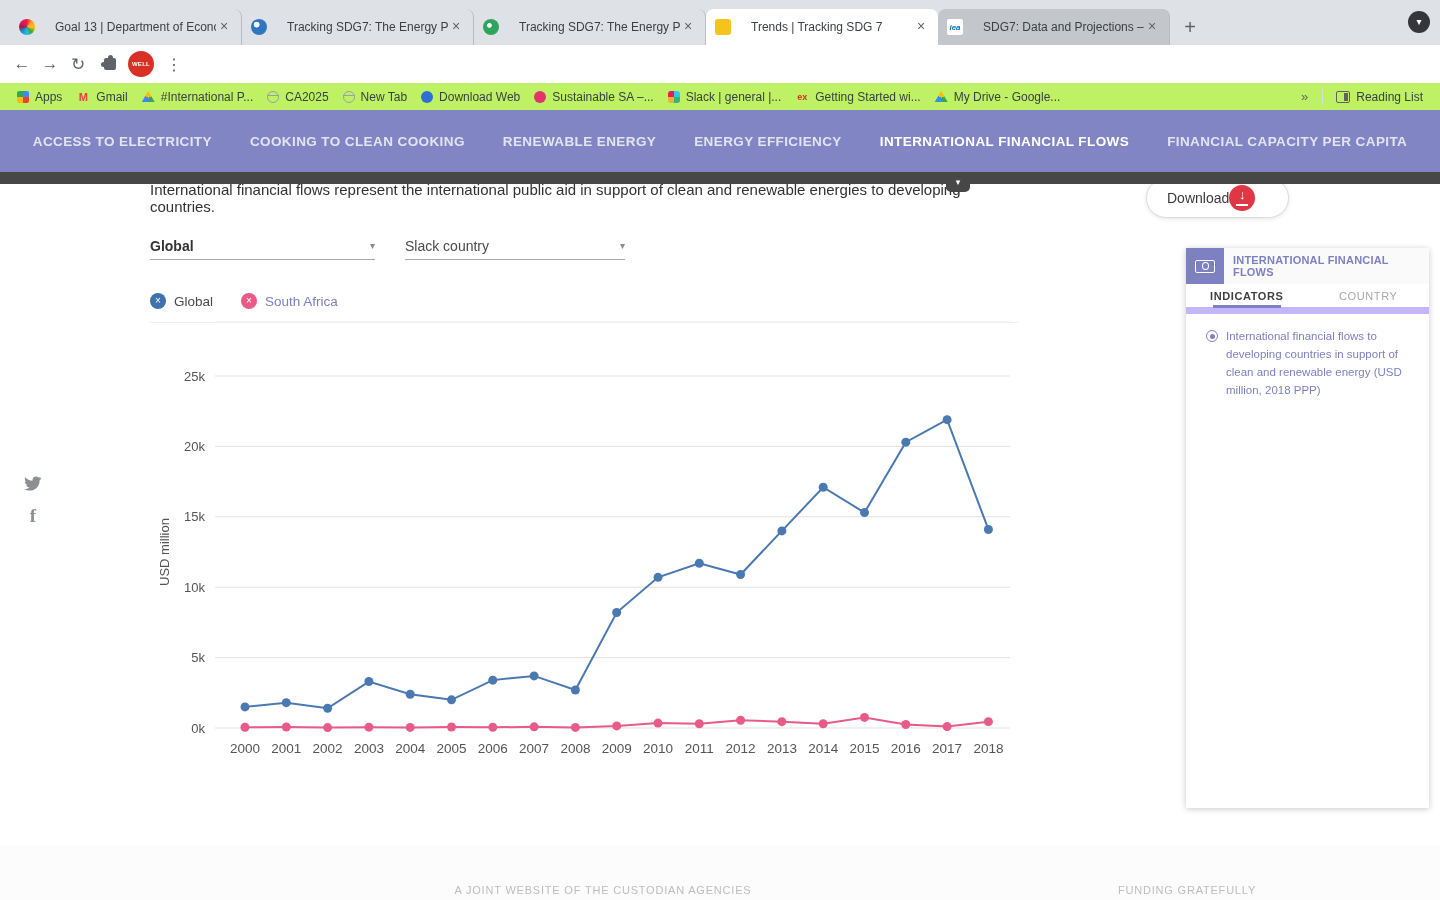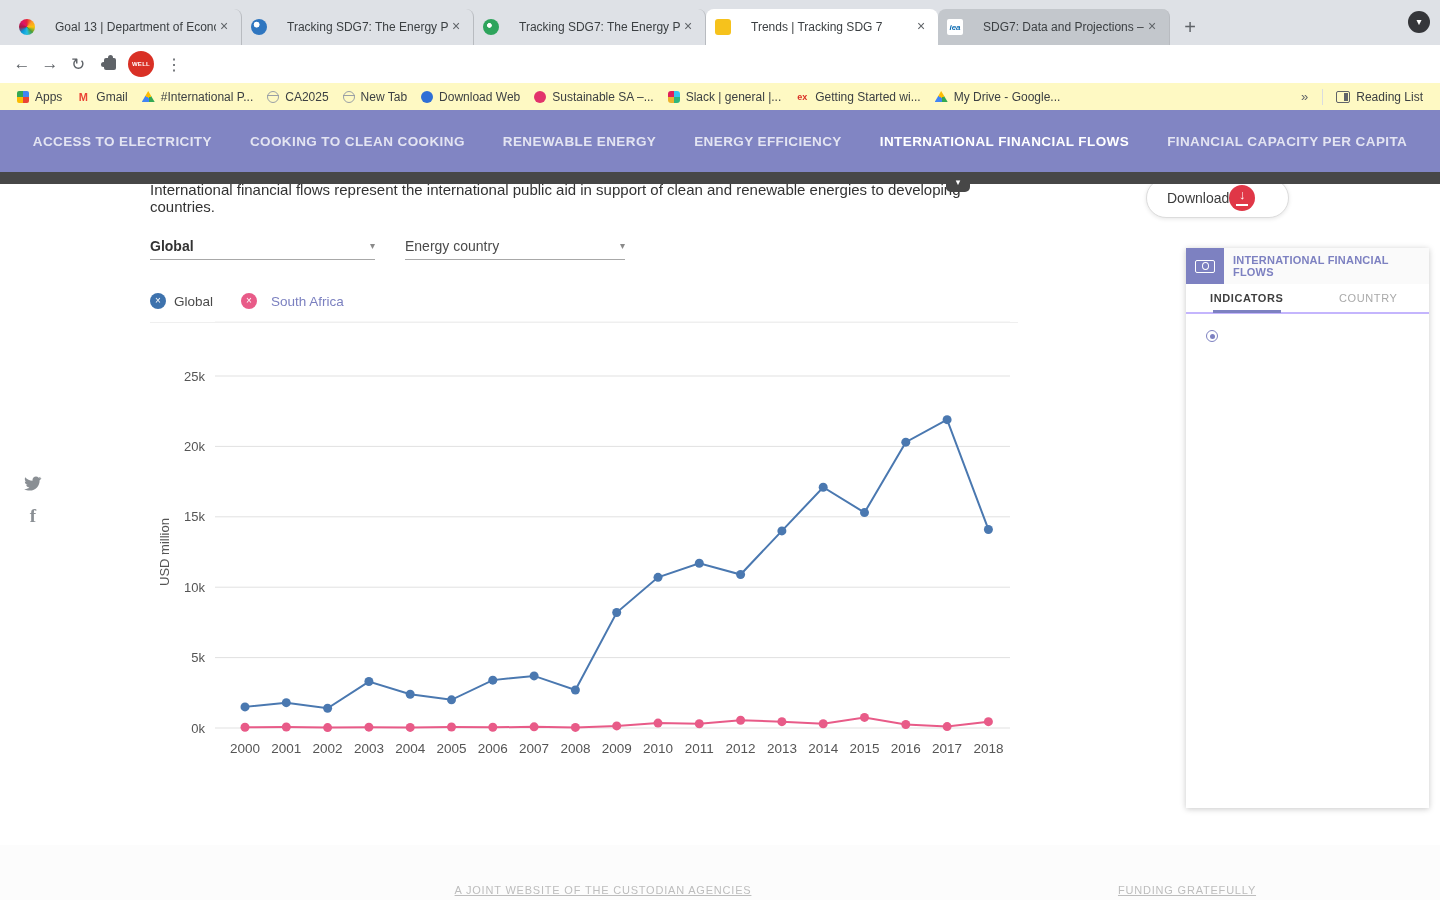--- a/index.html
+++ b/index.html
@@ -33,21 +33,21 @@
   .url .dom{color:#202124;}
   .url .path{color:#5f6368;}
   .omni-grid{width:14px;height:14px;color:#5f6368;font-size:15px;line-height:14px;margin:0 10px 0 6px;flex:none;}
   .star{color:#5f6368;font-size:16px;flex:none;}
   .puzzle{position:relative;width:12px;height:12px;background:#5f6368;border-radius:2px;margin:0 12px;flex:none;}
   .puzzle::before{content:'';position:absolute;top:-3px;left:3.5px;width:5px;height:5px;background:#5f6368;border-radius:50%;}
   .puzzle::after{content:'';position:absolute;left:-3px;top:3.5px;width:5px;height:5px;background:#5f6368;border-radius:50%;}
   .avatar{width:26px;height:26px;border-radius:50%;background:#d93025;color:#fff;font-size:6px;font-weight:bold;display:flex;align-items:center;justify-content:center;letter-spacing:.3px;flex:none;}
   .dots{color:#5f6368;font-size:16px;margin:0 4px 0 12px;flex:none;}
 
-  .bookmarks{height:27px;background:#fef9c3;display:flex;align-items:center;padding:0 10px;font-size:12px;color:#3c4043;}
+  .bookmarks{height:27px;background:#bef264;display:flex;align-items:center;padding:0 10px;font-size:12px;color:#3c4043;}
   .bm{display:flex;align-items:center;gap:6px;padding:2px 7px;border-radius:4px;white-space:nowrap;}
   .bm-icon{width:14px;height:14px;flex:none;display:flex;align-items:center;justify-content:center;font-weight:bold;}
   .bi-apps{background:conic-gradient(#4285f4 0 25%,#ea4335 0 50%,#fbbc04 0 75%,#34a853 0);border-radius:2px;width:12px;height:12px;}
   .bi-gmail{color:#ea4335;font-size:11px;}
   .bi-drive{width:13px;height:11px;background:conic-gradient(from 180deg at 50% 62%,#4285f4 0 33%,#fbbc04 33% 66%,#34a853 66%);clip-path:polygon(50% 0,100% 100%,0 100%);}
   .bi-globe{width:12px;height:12px;border:1.3px solid #9aa0a6;border-radius:50%;position:relative;}
   .bi-globe::after{content:'';position:absolute;left:-1px;right:-1px;top:3.6px;height:1.3px;background:#9aa0a6;}
   .bi-kaizala{width:12px;height:12px;border-radius:50%;background:#2e6fd6;}
   .bi-susta{width:12px;height:12px;border-radius:50%;background:#e2336b;}
   .bi-slack{width:12px;height:12px;border-radius:3px;background:conic-gradient(#36c5f0 0 25%,#2eb67d 0 50%,#ecb22e 0 75%,#e01e5a 0);}
@@ -94,33 +94,33 @@
   .social{position:absolute;left:24px;top:292px;display:flex;flex-direction:column;gap:13px;align-items:center;}
   .fb-icon{color:#8a8f94;font-size:19px;font-weight:bold;font-family:"Liberation Serif",serif;}
 
   
   .sidecard{position:absolute;left:1186px;top:64px;width:243px;height:560px;background:#fff;box-shadow:0 1px 6px rgba(0,0,0,.22);}
   .sc-head{height:36px;display:flex;align-items:center;background:#fafafa;}
   .sc-icon{width:38px;height:36px;background:#7d81c1;display:flex;align-items:center;justify-content:center;flex:none;}
   .banknote{width:20px;height:13px;border:1.5px solid #fff;border-radius:2px;position:relative;}
   .banknote::after{content:'';position:absolute;inset:1.5px 5.5px;border:1.5px solid #fff;border-radius:50%;}
   .sc-title{font-size:11px;color:#7d81c1;font-weight:bold;letter-spacing:.2px;padding-left:9px;}
-  .sc-tabs{display:flex;border-bottom:2px solid #c4b5fd;height:30px;}
+  .sc-tabs{display:flex;border-bottom:7px solid #c4b5fd;height:30px;}
   .sc-tab{flex:1;display:flex;align-items:center;justify-content:center;font-size:11px;letter-spacing:.6px;position:relative;}
   .sc-tab.active{color:#3f3f3f;font-weight:bold;}
   .sc-tab.active::after{content:'';position:absolute;bottom:-1px;left:22%;right:22%;height:3px;background:#7d81c1;}
   .sc-tab.inactive{color:#a9a9a9;}
   .sc-body{padding:13px 12px 0 20px;display:flex;gap:8px;}
   .sc-radio{width:12px;height:12px;border:1.5px solid #7d81c1;border-radius:50%;position:relative;flex:none;margin-top:3px;}
   .sc-radio::after{content:'';position:absolute;inset:2.5px;background:#7d81c1;border-radius:50%;}
   .sc-text{font-size:11.5px;color:#7d81c1;line-height:18px;}
 
   
   .footer{height:55px;background:#fcfcfc;position:relative;}
-  .f-left,.f-right{position:absolute;top:39px;transform:translateX(-50%);font-size:11px;color:#bdbdbd;letter-spacing:.8px;white-space:nowrap;text-decoration:underline;}
+  .f-left,.f-right{position:absolute;top:39px;transform:translateX(-50%);font-size:11px;color:#bdbdbd;letter-spacing:.8px;white-space:nowrap;}
   .f-left{left:603px;}
   .f-right{left:1187px;}
 </style>
 </head>
 <body>
 
 <div class="tabstrip">
   <div id="tabs">
       <div class="tab">
         <span class="favicon fav-sdg-wheel"></span>
@@ -231,32 +231,32 @@
   <div class="download-btn">
     <span class="download-label">Download</span>
     <span class="dl-circle"></span>
   </div>
 
   <div class="dd" id="dd-region">
     <span class="dd-val">Global</span>
     <span class="dd-caret">▾</span>
   </div>
   <div class="dd" id="dd-country">
-    <span class="dd-ph">Energy country</span>
+    <span class="dd-ph">Slack country</span>
     <span class="dd-caret">▾</span>
   </div>
 
   <div class="chips" id="chips">
       <span class="chip">
         <span class="chip-x" style="background: rgb(61, 114, 173);">×</span>
         <span style="color: rgb(74, 74, 74);">Global</span>
       </span>
       <span class="chip">
         <span class="chip-x" style="background: rgb(232, 91, 136);">×</span>
-        <span style="color: rgb(123, 128, 192); margin-left: 6px;">South Africa</span>
+        <span style="color: rgb(123, 128, 192);">South Africa</span>
       </span>
     </div>
 
   <div class="chart-toprule"></div>
   <svg id="chart-svg" width="900" height="448">
       <line x1="90" y1="4" x2="885" y2="4" stroke="#efefef" stroke-width="1"></line>
       <line x1="90" y1="410" x2="885" y2="410" stroke="#e1e1e1" stroke-width="1"></line>
       <text x="80" y="414.5" text-anchor="end" fill="#555" font-size="13">0k</text>
       <line x1="90" y1="339.6" x2="885" y2="339.6" stroke="#e1e1e1" stroke-width="1"></line>
       <text x="80" y="344.1" text-anchor="end" fill="#555" font-size="13">5k</text>
@@ -344,20 +344,21 @@
           <span class="banknote"></span>
         </span>
       <span class="sc-title">INTERNATIONAL FINANCIAL FLOWS</span>
     </div>
     <div class="sc-tabs">
       <span class="sc-tab active">INDICATORS</span>
       <span class="sc-tab inactive">COUNTRY</span>
     </div>
     <div class="sc-body">
       <span class="sc-radio"></span>
+      <span class="sc-text">International financial flows to developing countries in support of clean and renewable energy (USD million, 2018 PPP)</span>
     </div>
   </div>
 </div>
 
 <div class="footer">
   <span class="f-left">A JOINT WEBSITE OF THE CUSTODIAN AGENCIES</span>
   <span class="f-right">FUNDING GRATEFULLY</span>
 </div>
 
 </body></html>

